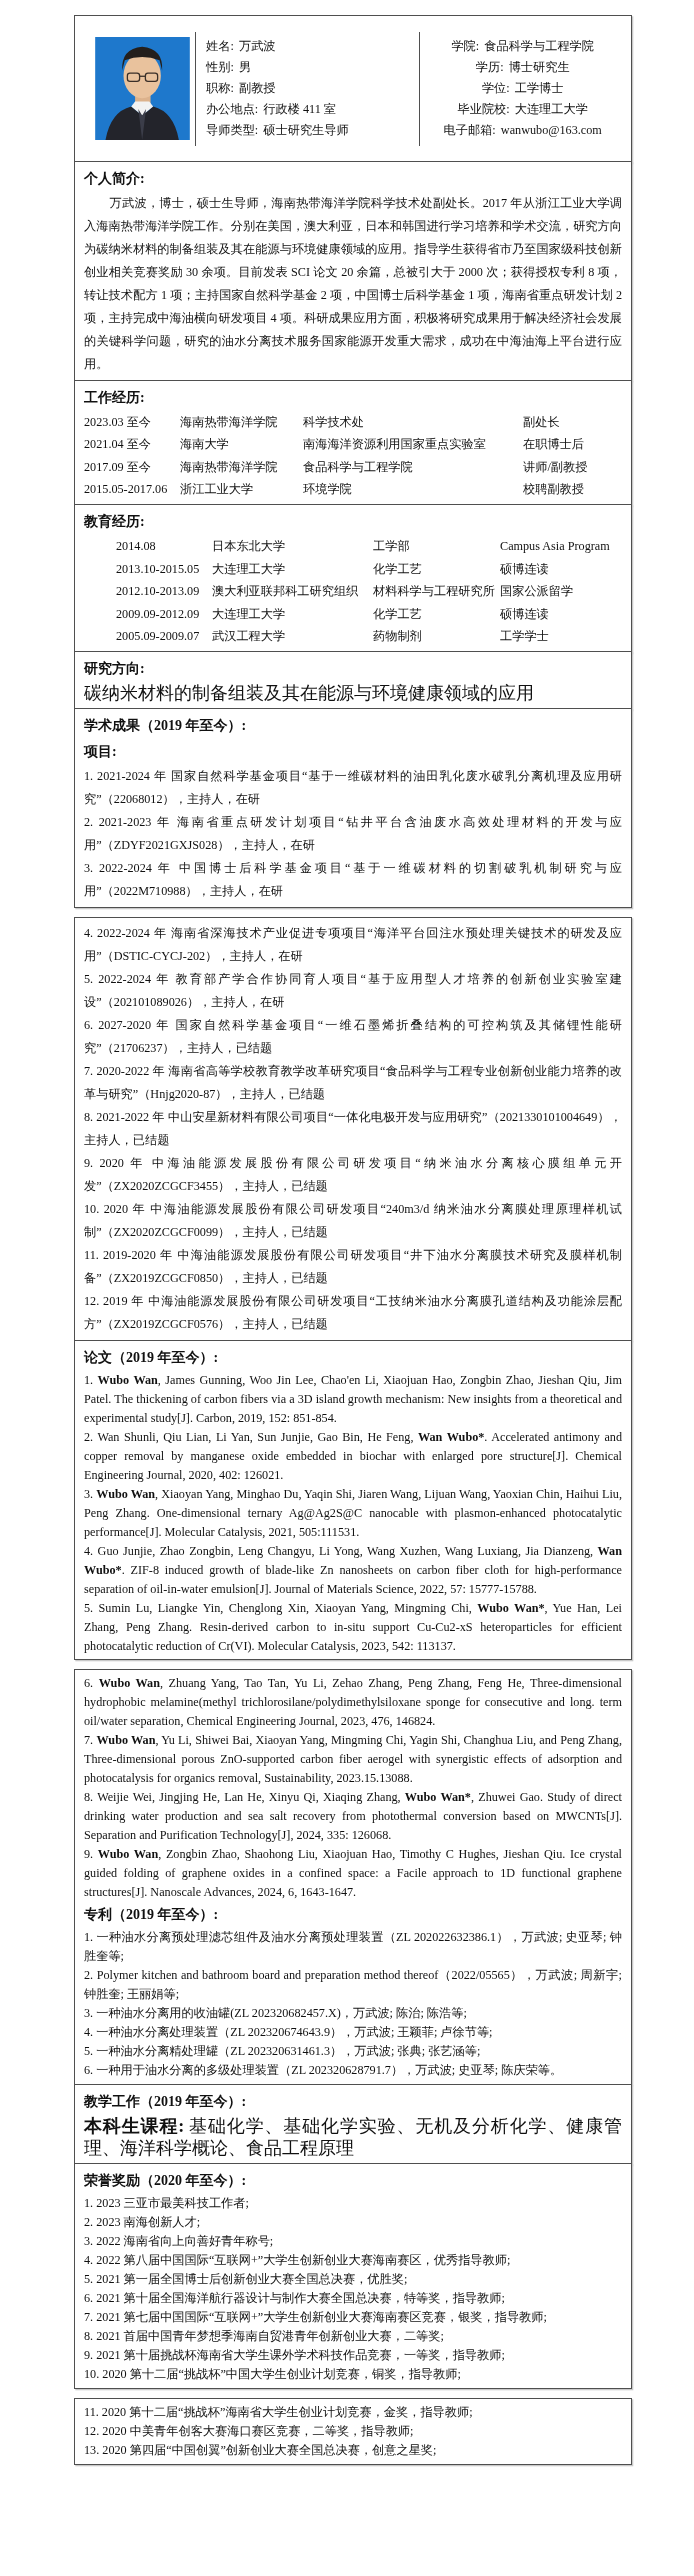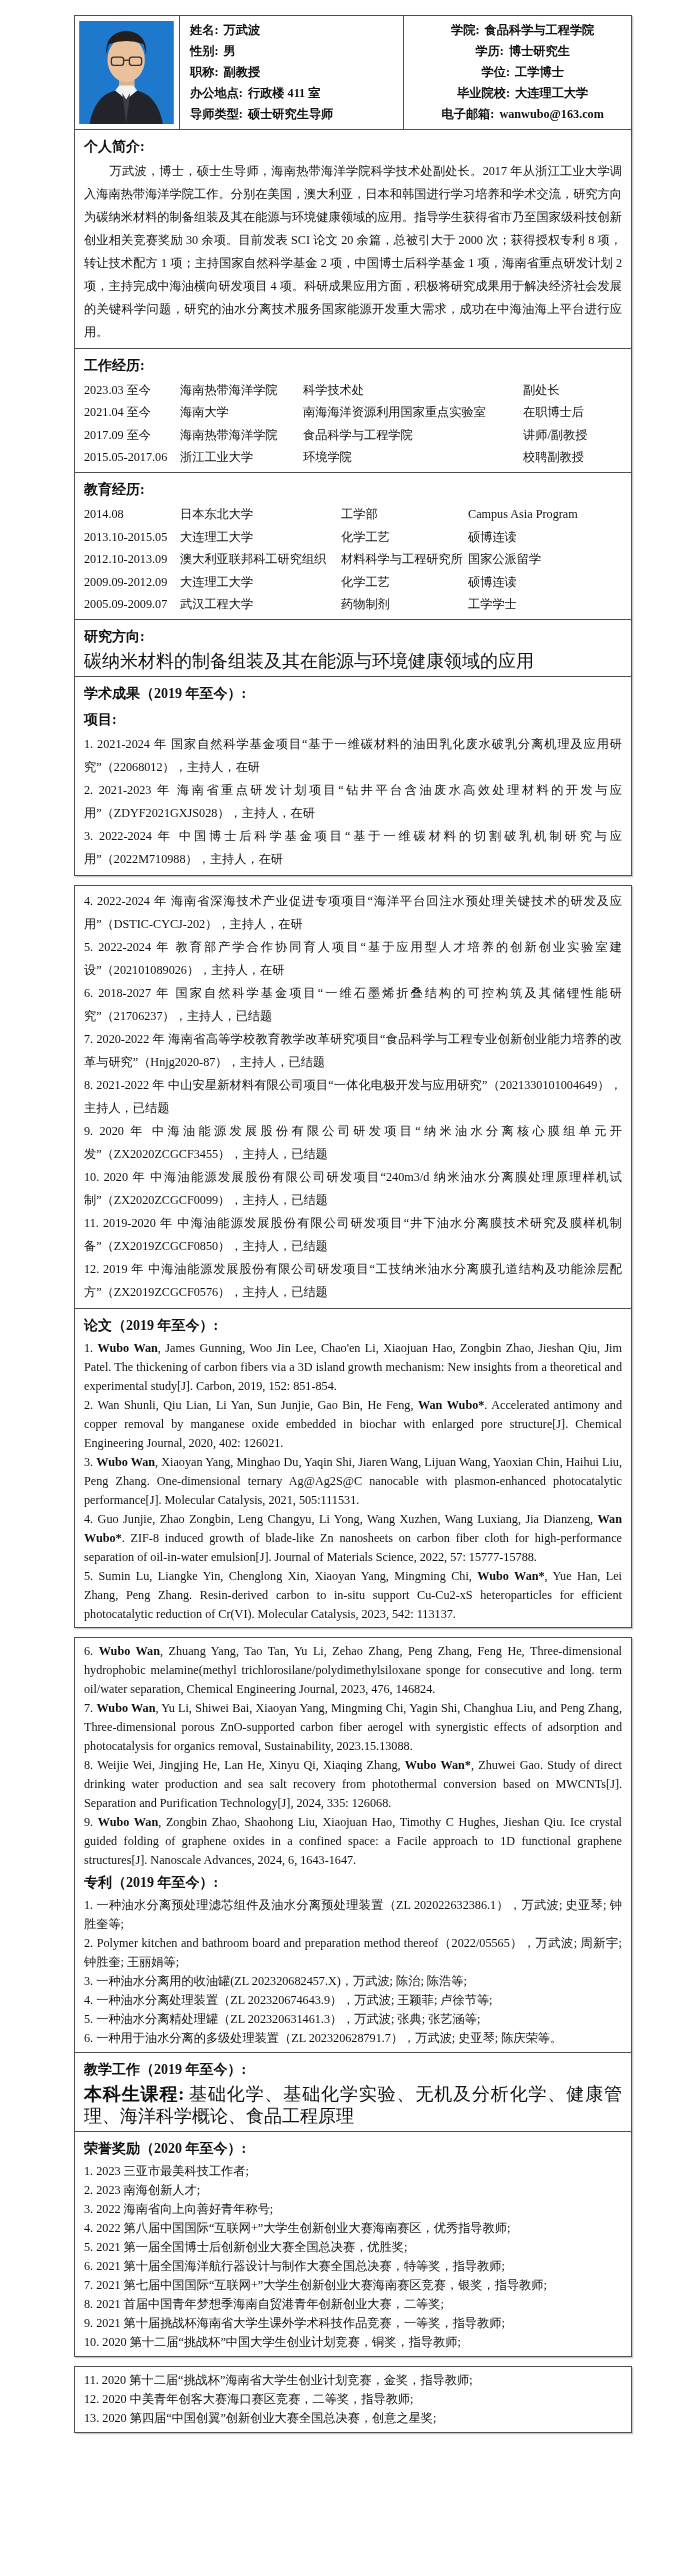--- a/index.html
+++ b/index.html
@@ -9,34 +9,34 @@
   .box{border:1.3px solid #4f4f4f;margin-top:-1.3px;background:#fff;
        padding:3.9px 9px;box-shadow:1.3px 1.3px 0 #c9c9c9;}
   .box.gap{margin-top:9px;}
   .h{font-weight:bold;font-size:14px;line-height:26px;}
   .line{font-size:18px;line-height:22.5px;text-align:justify;}
   .para{font-size:12.2px;line-height:23px;text-align:justify;text-indent:2.1em;}
   .item{font-size:12.2px;line-height:23px;text-align:justify;}
   .item-s{font-size:12.2px;line-height:19px;text-align:justify;}
   .b{font-weight:bold;}
   
-  .tbl{display:flex;padding:0;font-weight:bold;}
+  .tbl{display:flex;padding:16px;}
   .photo-cell{width:100px;flex:none;border-right:1.3px solid #4f4f4f;
               padding:1.9px;display:flex;align-items:center;justify-content:center;}
   .photo-cell svg{display:block;width:95px;height:103px;}
   .col{padding:4.5px 0 4.5px 10.3px;}
   .col.left{width:213px;flex:none;border-right:1.3px solid #4f4f4f;}
   .col.right{flex:1;text-align:center;}
   .info-row{font-size:12.2px;line-height:21px;white-space:nowrap;}
   .info-row .lab{margin-right:5.1px;}
   
   .wrow{display:grid;grid-template-columns:96px 123px 220px 1fr;
         font-size:12.2px;line-height:22.5px;}
   .erow{display:grid;grid-template-columns:96px 161px 127px 1fr;
-        font-size:12.2px;line-height:22.5px;}
+        font-size:12.2px;line-height:22.5px;margin-left:32px;}
   .course .lab{font-weight:bold;margin-right:3.9px;margin-top:12px;}
 </style>
 </head>
 <body>
 
 <div class="page">
   <div class="doc">
 
     <div class="box tbl">
       <div class="photo-cell">
@@ -197,21 +197,21 @@
         </div>
     </div>
 
     <div class="box gap">
       <div>
 
           <div class="item">4. 2022-2024 年 海南省深海技术产业促进专项项目“海洋平台回注水预处理关键技术的研发及应用”（DSTIC-CYCJ-202），主持人，在研</div>
 
           <div class="item">5. 2022-2024 年 教育部产学合作协同育人项目“基于应用型人才培养的创新创业实验室建设”（202101089026），主持人，在研</div>
 
-          <div class="item">6. 2018-2027 年 国家自然科学基金项目“一维石墨烯折叠结构的可控构筑及其储锂性能研究”（21706237），主持人，已结题</div>
+          <div class="item">6. 2027-2020 年 国家自然科学基金项目“一维石墨烯折叠结构的可控构筑及其储锂性能研究”（21706237），主持人，已结题</div>
 
           <div class="item">7. 2020-2022 年 海南省高等学校教育教学改革研究项目“食品科学与工程专业创新创业能力培养的改革与研究”（Hnjg2020-87），主持人，已结题</div>
 
           <div class="item">8. 2021-2022 年 中山安星新材料有限公司项目“一体化电极开发与应用研究”（2021330101004649），主持人，已结题</div>
 
           <div class="item">9. 2020 年 中海油能源发展股份有限公司研发项目“纳米油水分离核心膜组单元开发”（ZX2020ZCGCF3455），主持人，已结题</div>
 
           <div class="item">10. 2020 年 中海油能源发展股份有限公司研发项目“240m3/d 纳米油水分离膜处理原理样机试制”（ZX2020ZCGCF0099），主持人，已结题</div>
 
           <div class="item">11. 2019-2020 年 中海油能源发展股份有限公司研发项目“井下油水分离膜技术研究及膜样机制备”（ZX2019ZCGCF0850），主持人，已结题</div>

